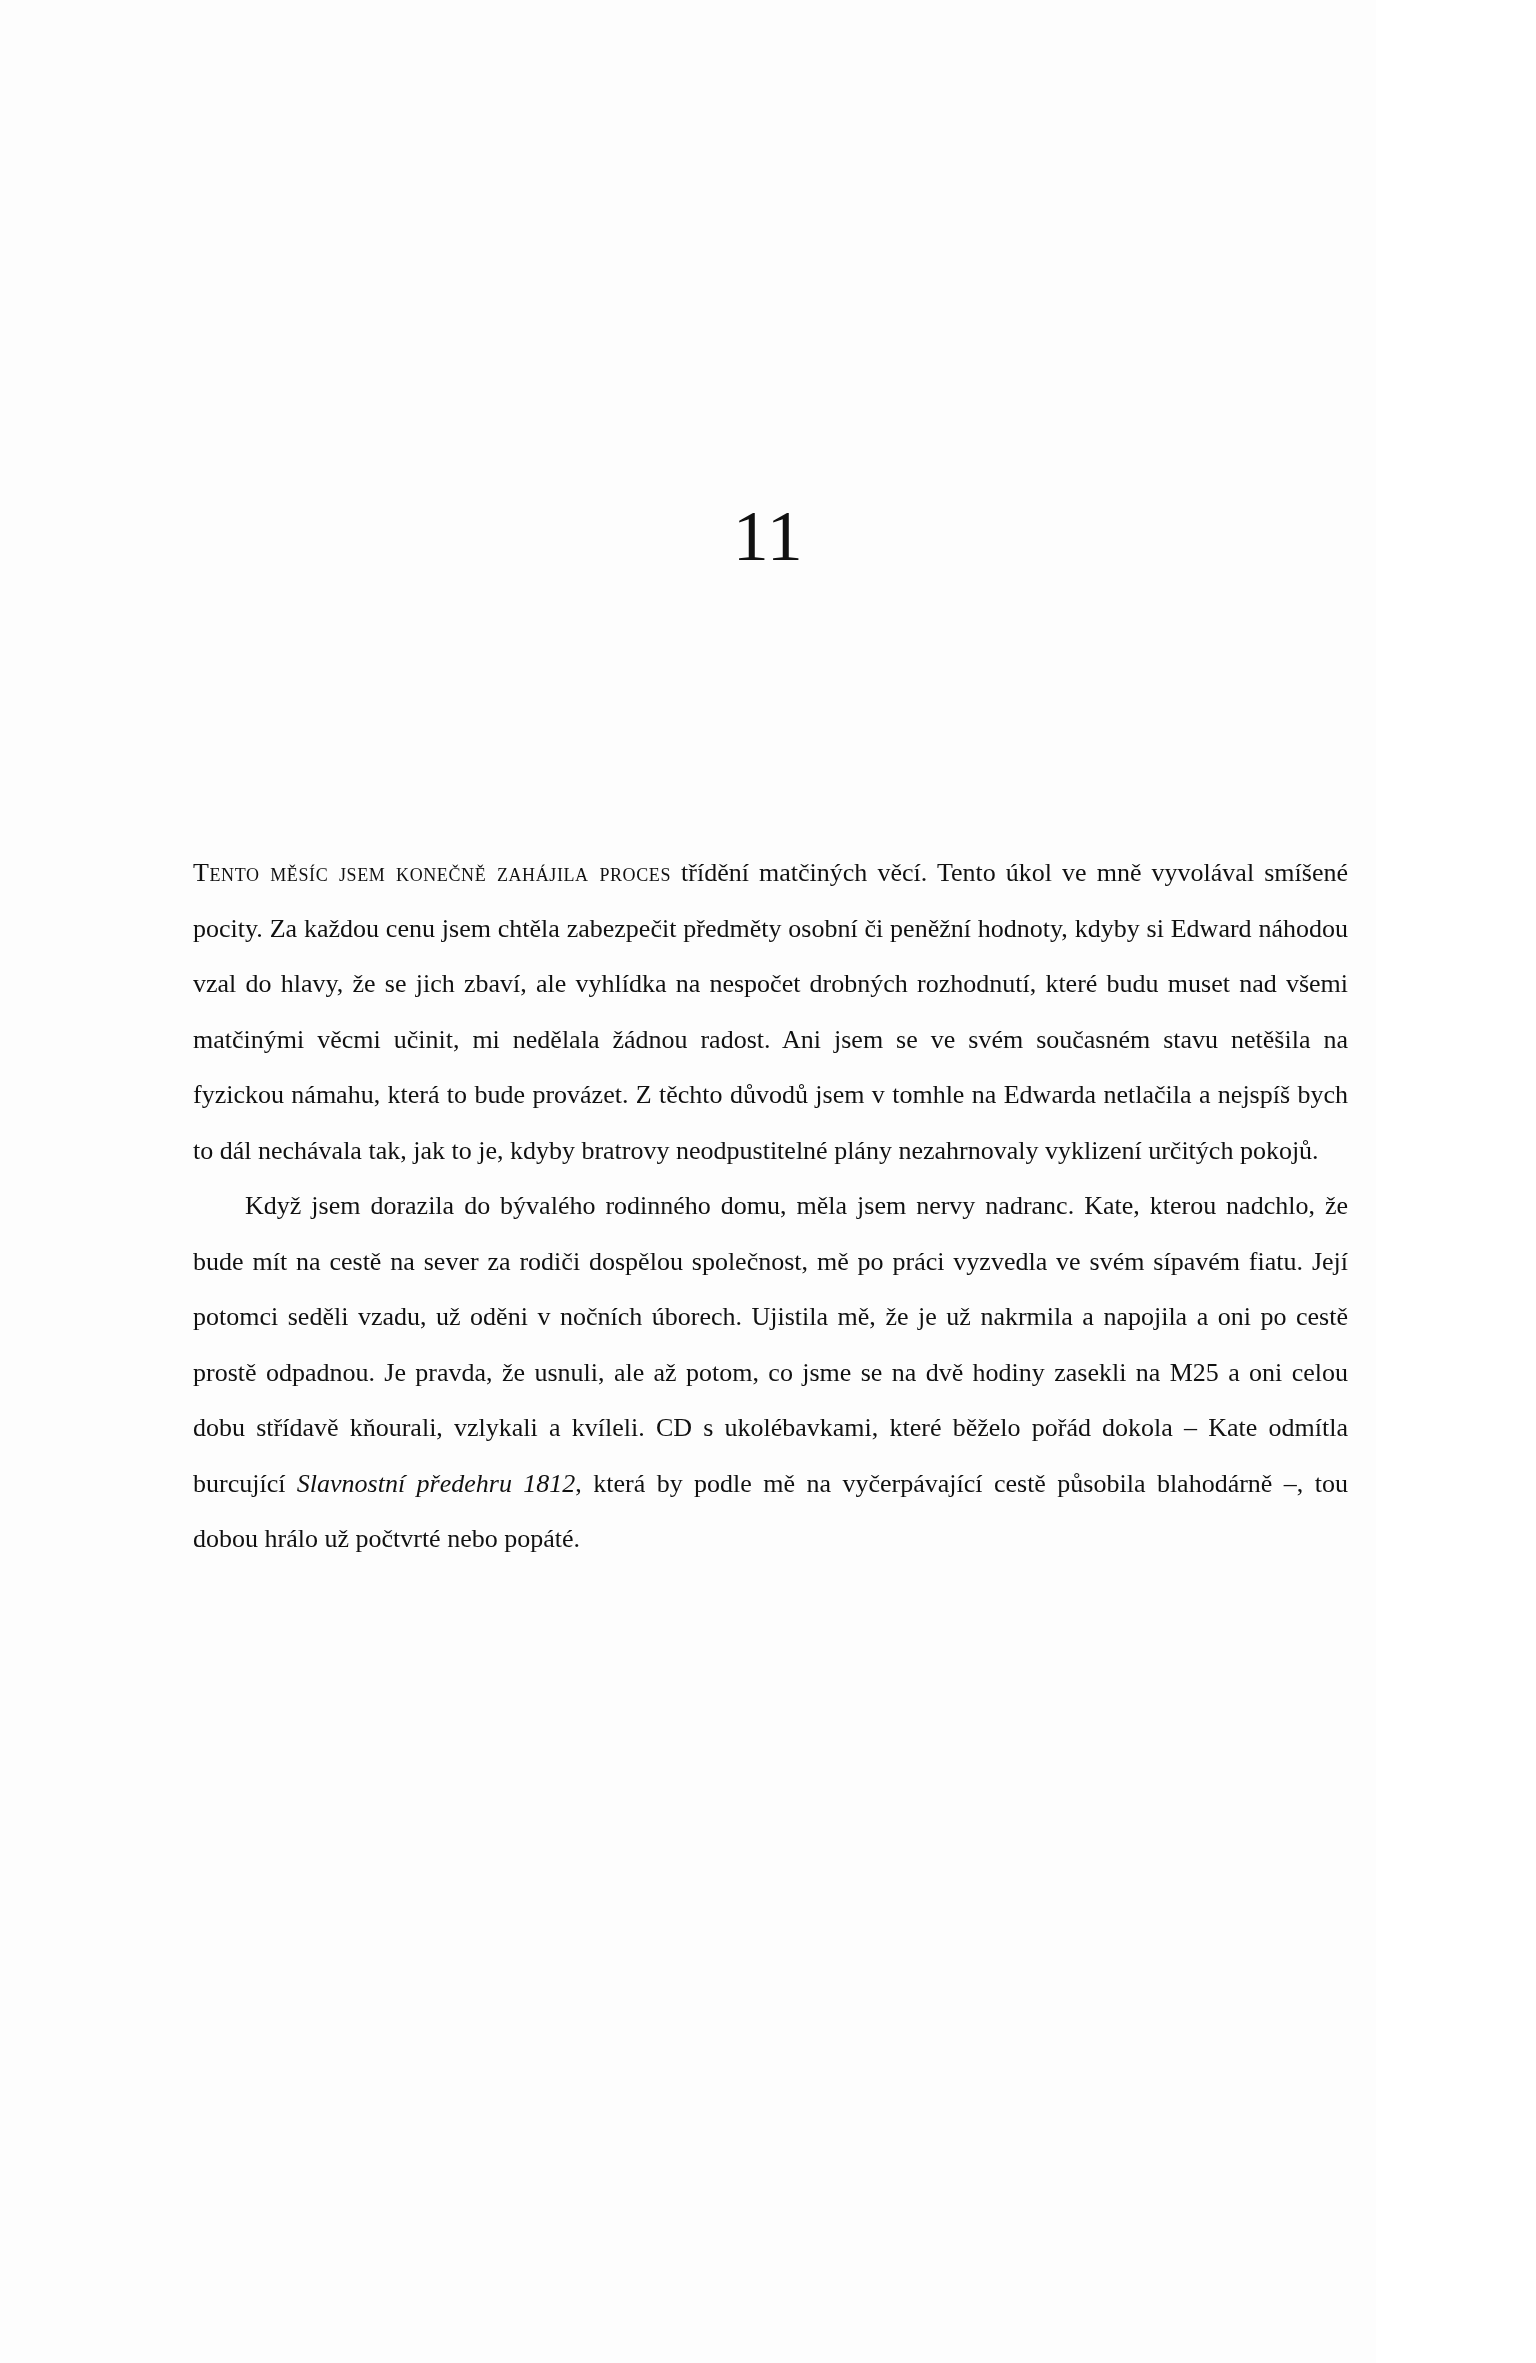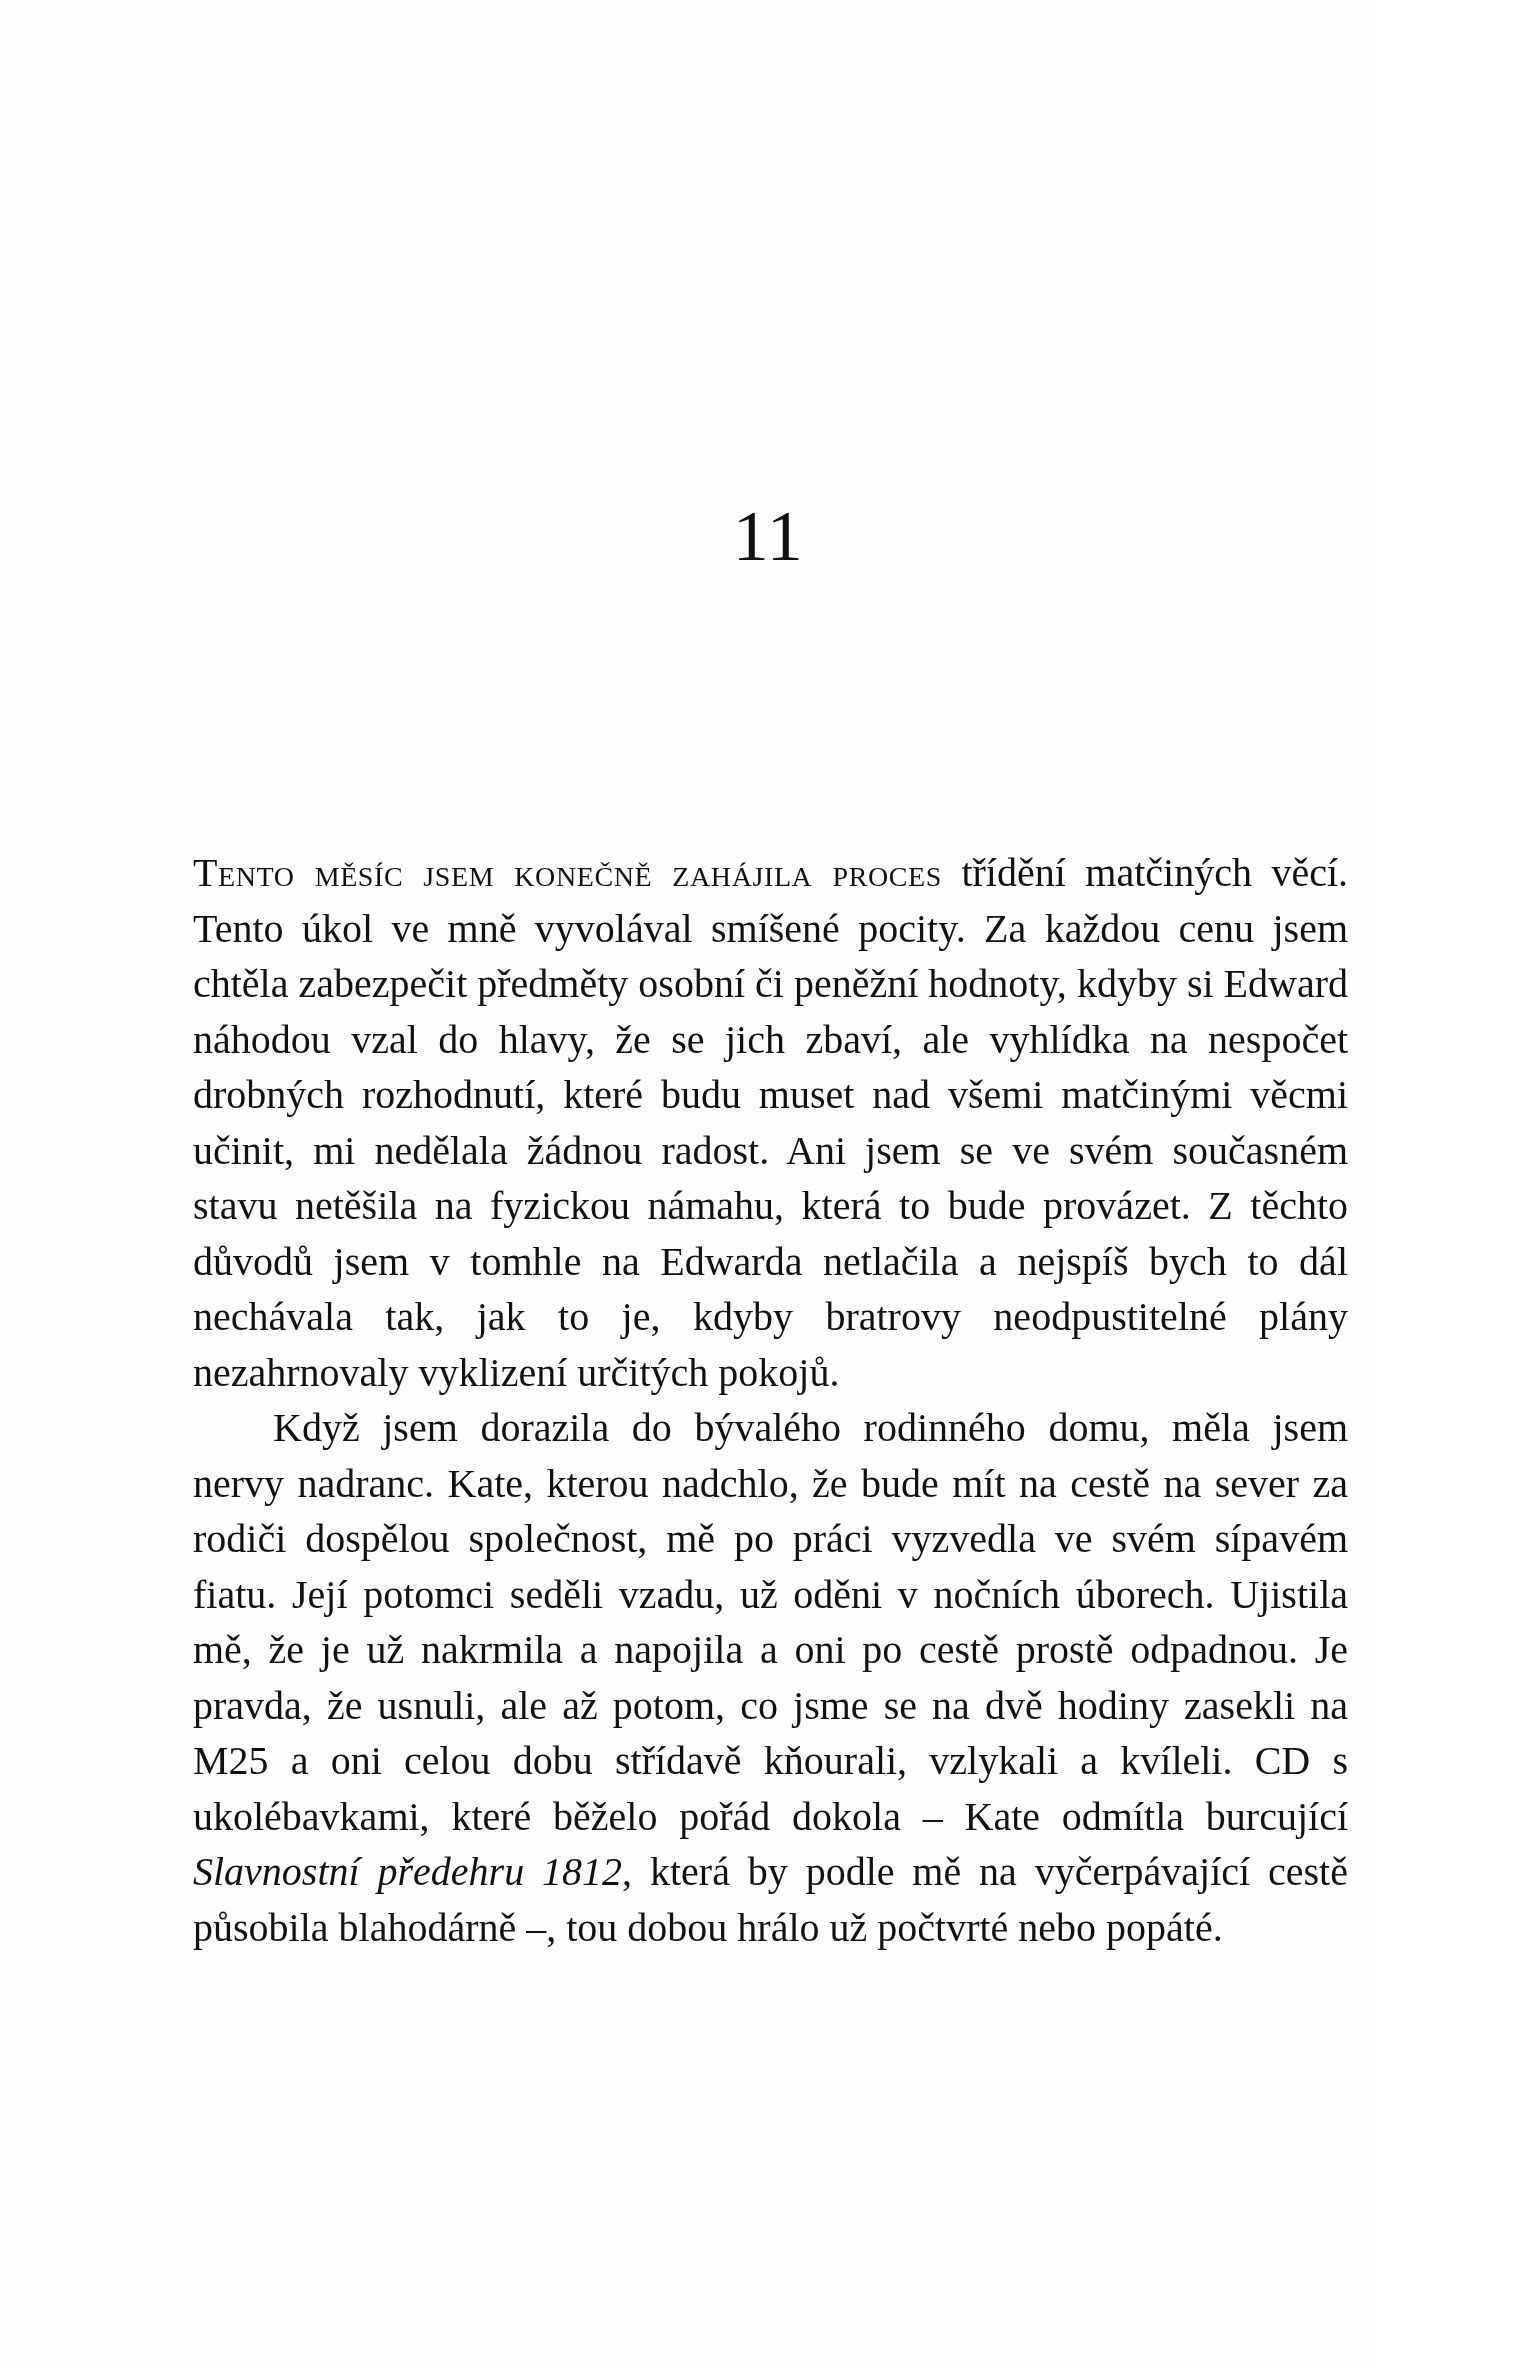--- a/index.html
+++ b/index.html
@@ -33,21 +33,21 @@
     font-weight: 400;
     letter-spacing: 0.5px;
     color: #111111;
     line-height: 1;
   }
   .body-text {
     position: absolute;
     top: 845px;
     left: 193px;
     width: 1155px;
-    font-size: 40px;
+    font-size: 26px;
     line-height: 55.5px;
     text-align: justify;
     text-justify: inter-word;
     color: #111111;
     hyphens: manual;
   }
   .body-text p {
     margin: 0;
     text-indent: 0;
   }

